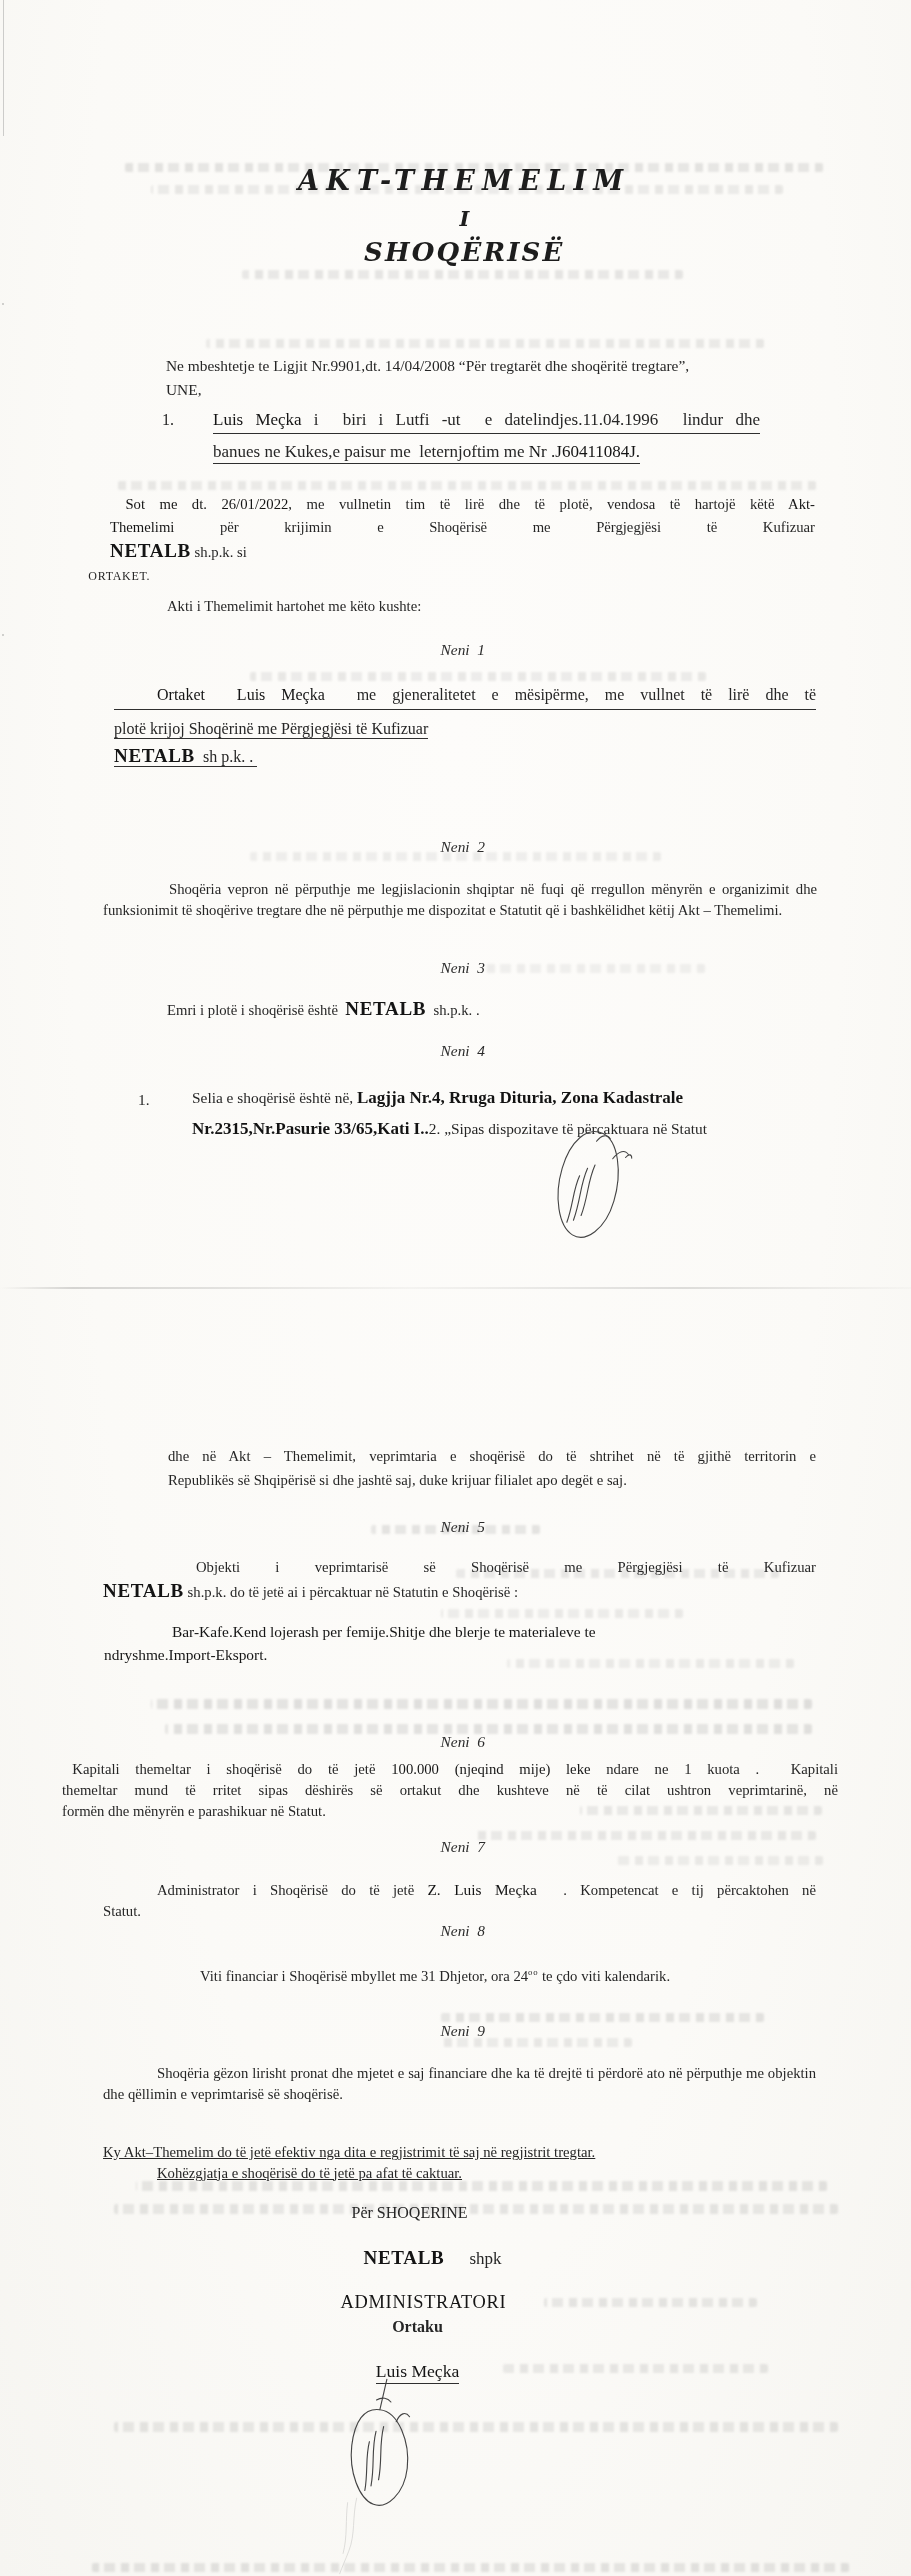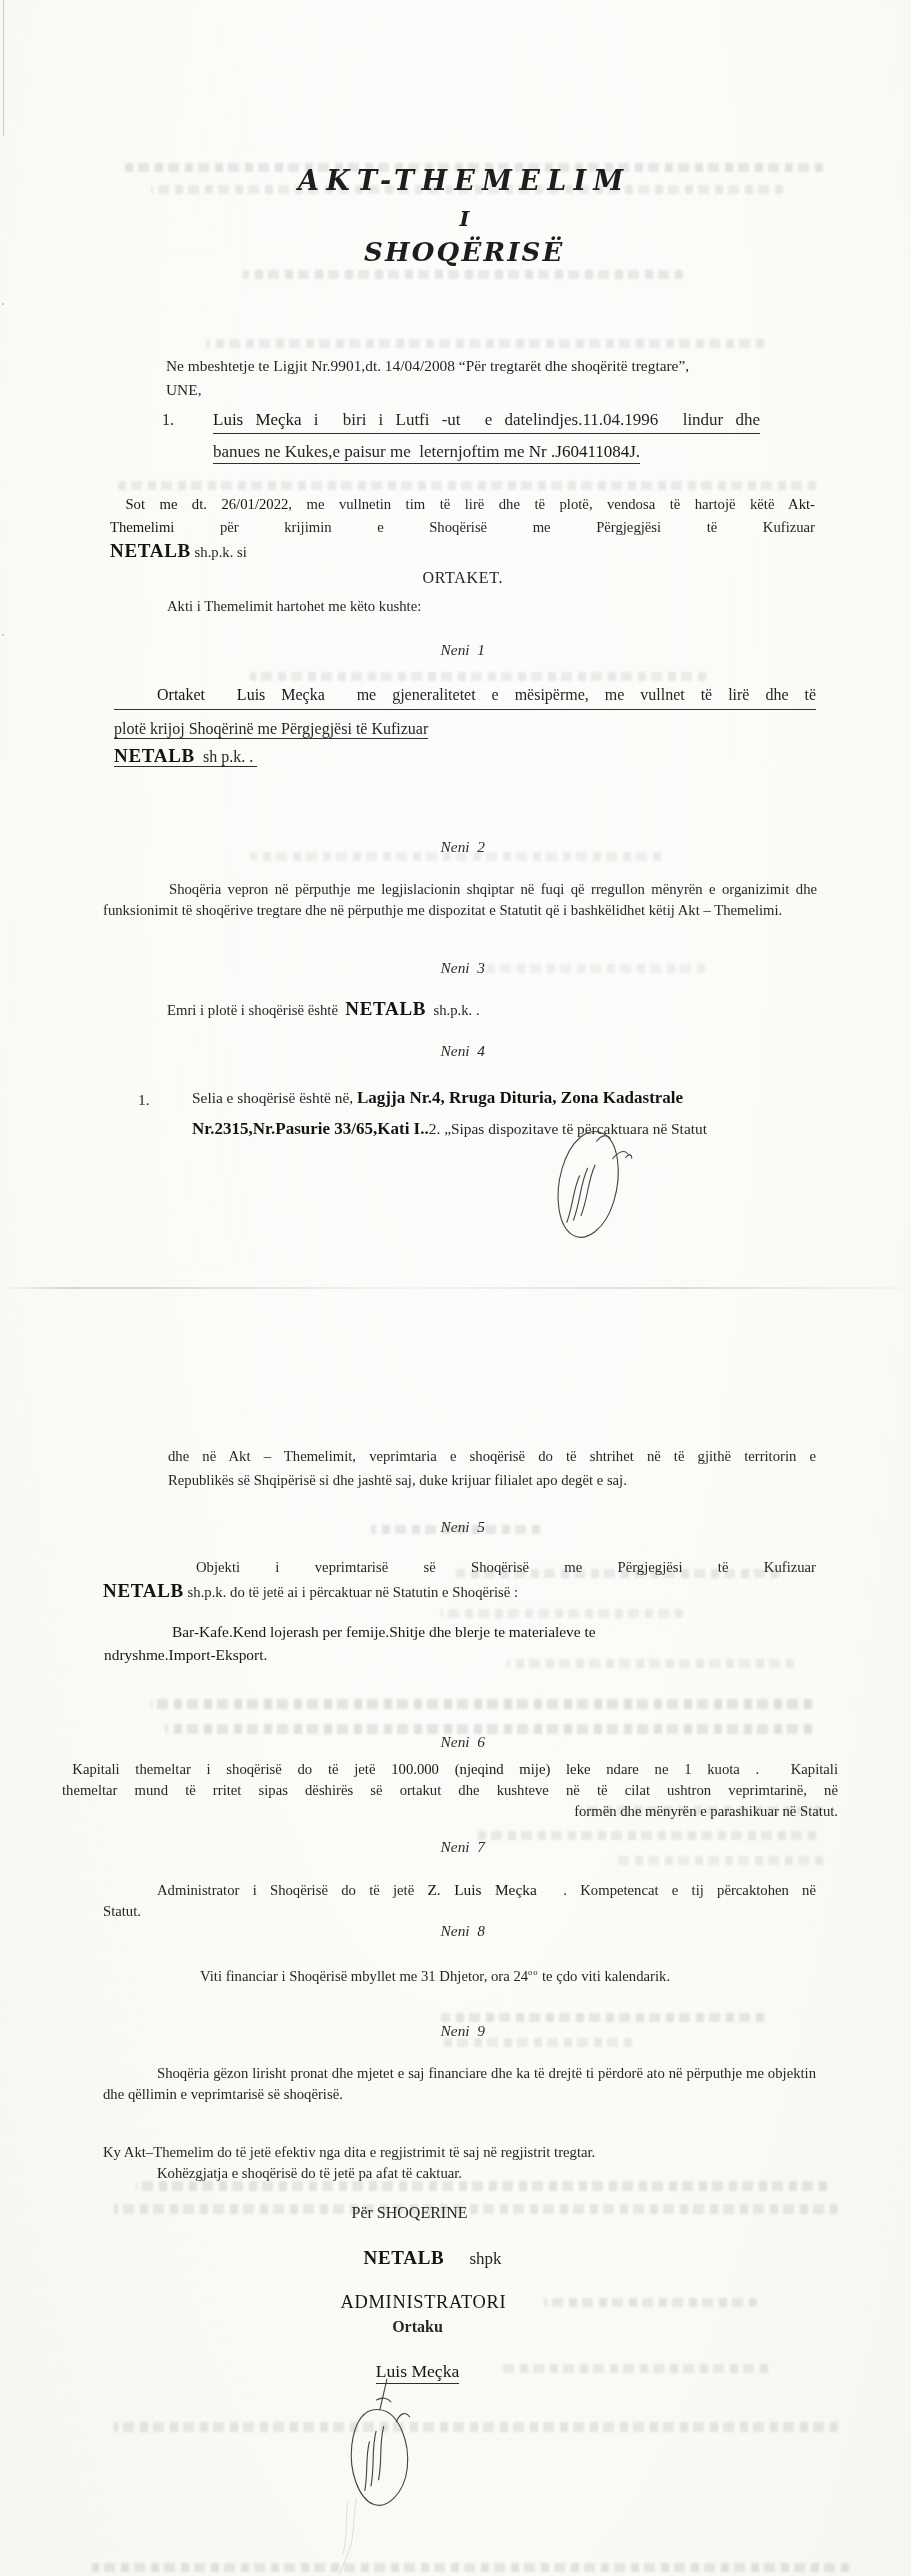--- a/index.html
+++ b/index.html
@@ -24,21 +24,21 @@
   .netalb-header{left:81px;right:81px;text-align:center;}
   .nh-name{font-size:20.6px;letter-spacing:2.2px;color:#1b1b1b;}
   .nh-type{font-size:26px;font-weight:600;margin-left:13.2px;color:#161616;}
   
   .t20{font-size:14.7px;line-height:23.5px;}
   .jl{text-align:justify;text-align-last:justify;}
   .just{text-align:justify;}
   .iu{border-bottom:1.5px solid #2f2f2f;padding-bottom:1.5px;}
   .ub{border-bottom:1.5px solid #2f2f2f;padding-bottom:2.2px;}
   .neni{left:81px;right:81px;text-align:center;font-style:italic;font-size:15.4px;color:#2b2b2b;transform:translateX(7.3px);}
-  .heading-caps{left:81px;right:81px;text-align:center;font-size:16px;letter-spacing:0.7px;transform:translateX(7.3px);}
+  .heading-caps{left:81px;right:81px;text-align:left;font-size:12px;letter-spacing:0.7px;transform:translateX(7.3px);}
   .brand{font-size:19px;font-weight:700;letter-spacing:0.7px;color:#141414;}
   .sup{font-size:8.8px;vertical-align:super;letter-spacing:0.7px;}
   
   .founder{top:409px;left:184px;width:577px;font-size:17px;}
   .f-num{position:absolute;left:-22px;top:1.5px;font-size:16px;}
   .f-line1{line-height:22px;margin-bottom:7.3px;}
   .f-line2{line-height:22px;}
   
   .sot{top:493px;left:110px;width:705px;font-size:14.7px;line-height:23px;}
   
@@ -174,38 +174,38 @@
   </div>
   <div class="abs" style="top:1620px;left:104px;width:661px;font-size:15.4px;line-height:23px;">
     <div class="b" style="padding-left:68px;">Bar-Kafe.Kend lojerash per femije.Shitje dhe blerje te materialeve te</div>
     <div class="b">ndryshme.Import-Eksport.</div>
   </div>
 
   <div class="abs neni" style="top:1733px;">Neni&nbsp; 6</div>
   <div class="abs" style="top:1759px;left:62px;width:776px;font-size:14.7px;line-height:21px;">
     <div class="jl" style="text-indent:10.3px;"><span>Kapitali themeltar i shoqërisë do të jetë </span><span class="b">100.000 (njeqind mije) leke</span><span> ndare ne 1 kuota .&nbsp; Kapitali</span></div>
     <div class="jl">themeltar mund të rritet sipas dëshirës së ortakut dhe kushteve në të cilat ushtron veprimtarinë, në</div>
-    <div style="text-align:right;">formën dhe mënyrën e parashikuar në Statut.</div>
+    <div style="text-align:left;">formën dhe mënyrën e parashikuar në Statut.</div>
   </div>
 
   <div class="abs neni" style="top:1838px;">Neni&nbsp; 7</div>
   <div class="abs" style="top:1880px;left:103px;width:713px;font-size:14.7px;line-height:20.6px;">
     <div class="jl" style="text-indent:54px;"><span>Administrator i Shoqërisë do të jetë </span><span class="b" style="font-size:15.4px;">Z. Luis Meçka</span><span>&nbsp; . Kompetencat e tij përcaktohen në</span></div>
     <div>Statut.</div>
   </div>
 
   <div class="abs neni" style="top:1922px;">Neni&nbsp; 8</div>
   <div class="abs" style="top:1962px;left:103px;width:713px;font-size:14.7px;line-height:20.6px;margin-left:44px;">
     <div style="padding-left:53px;"><span>Viti financiar i Shoqërisë mbyllet me 31 Dhjetor, ora 24</span><span class="sup">oo</span><span> te çdo viti kalendarik.</span></div>
   </div>
 
   <div class="abs neni" style="top:2022px;">Neni&nbsp; 9</div>
   <p class="abs just" style="top:2063px;left:103px;width:713px;font-size:14.7px;line-height:21px;text-indent:54px;">Shoqëria gëzon lirisht pronat dhe mjetet e saj financiare dhe ka të drejtë ti përdorë ato në përputhje me objektin dhe qëllimin e veprimtarisë së shoqërisë.</p>
 
-  <div class="abs" style="top:2142px;left:103px;width:716px;font-size:14.7px;line-height:20.6px;">
+  <div class="abs" style="top:2142px;left:103px;width:716px;font-size:14.7px;line-height:20.6px;text-decoration:underline;">
     <div>Ky Akt–Themelim do të jetë efektiv nga dita e regjistrimit të saj në regjistrit tregtar.</div>
     <div style="padding-left:54px;">Kohëzgjatja e shoqërisë do të jetë pa afat të caktuar.</div>
   </div>
 
   <div class="abs cline" style="top:2204px;font-size:16px;transform:translateX(-46px);">Për SHOQERINE</div>
   <div class="abs cline" style="top:2247px;transform:translateX(-23px);">
     <span class="brand" style="font-size:19px;">NETALB</span><span style="font-size:17px;margin-left:25px;">shpk</span>
   </div>
   <div class="abs cline b" style="top:2292px;font-size:18.4px;letter-spacing:0.7px;transform:translateX(-32px);">ADMINISTRATORI</div>
   <div class="abs cline" style="top:2318px;font-size:16px;font-weight:600;transform:translateX(-38px);">Ortaku</div>

